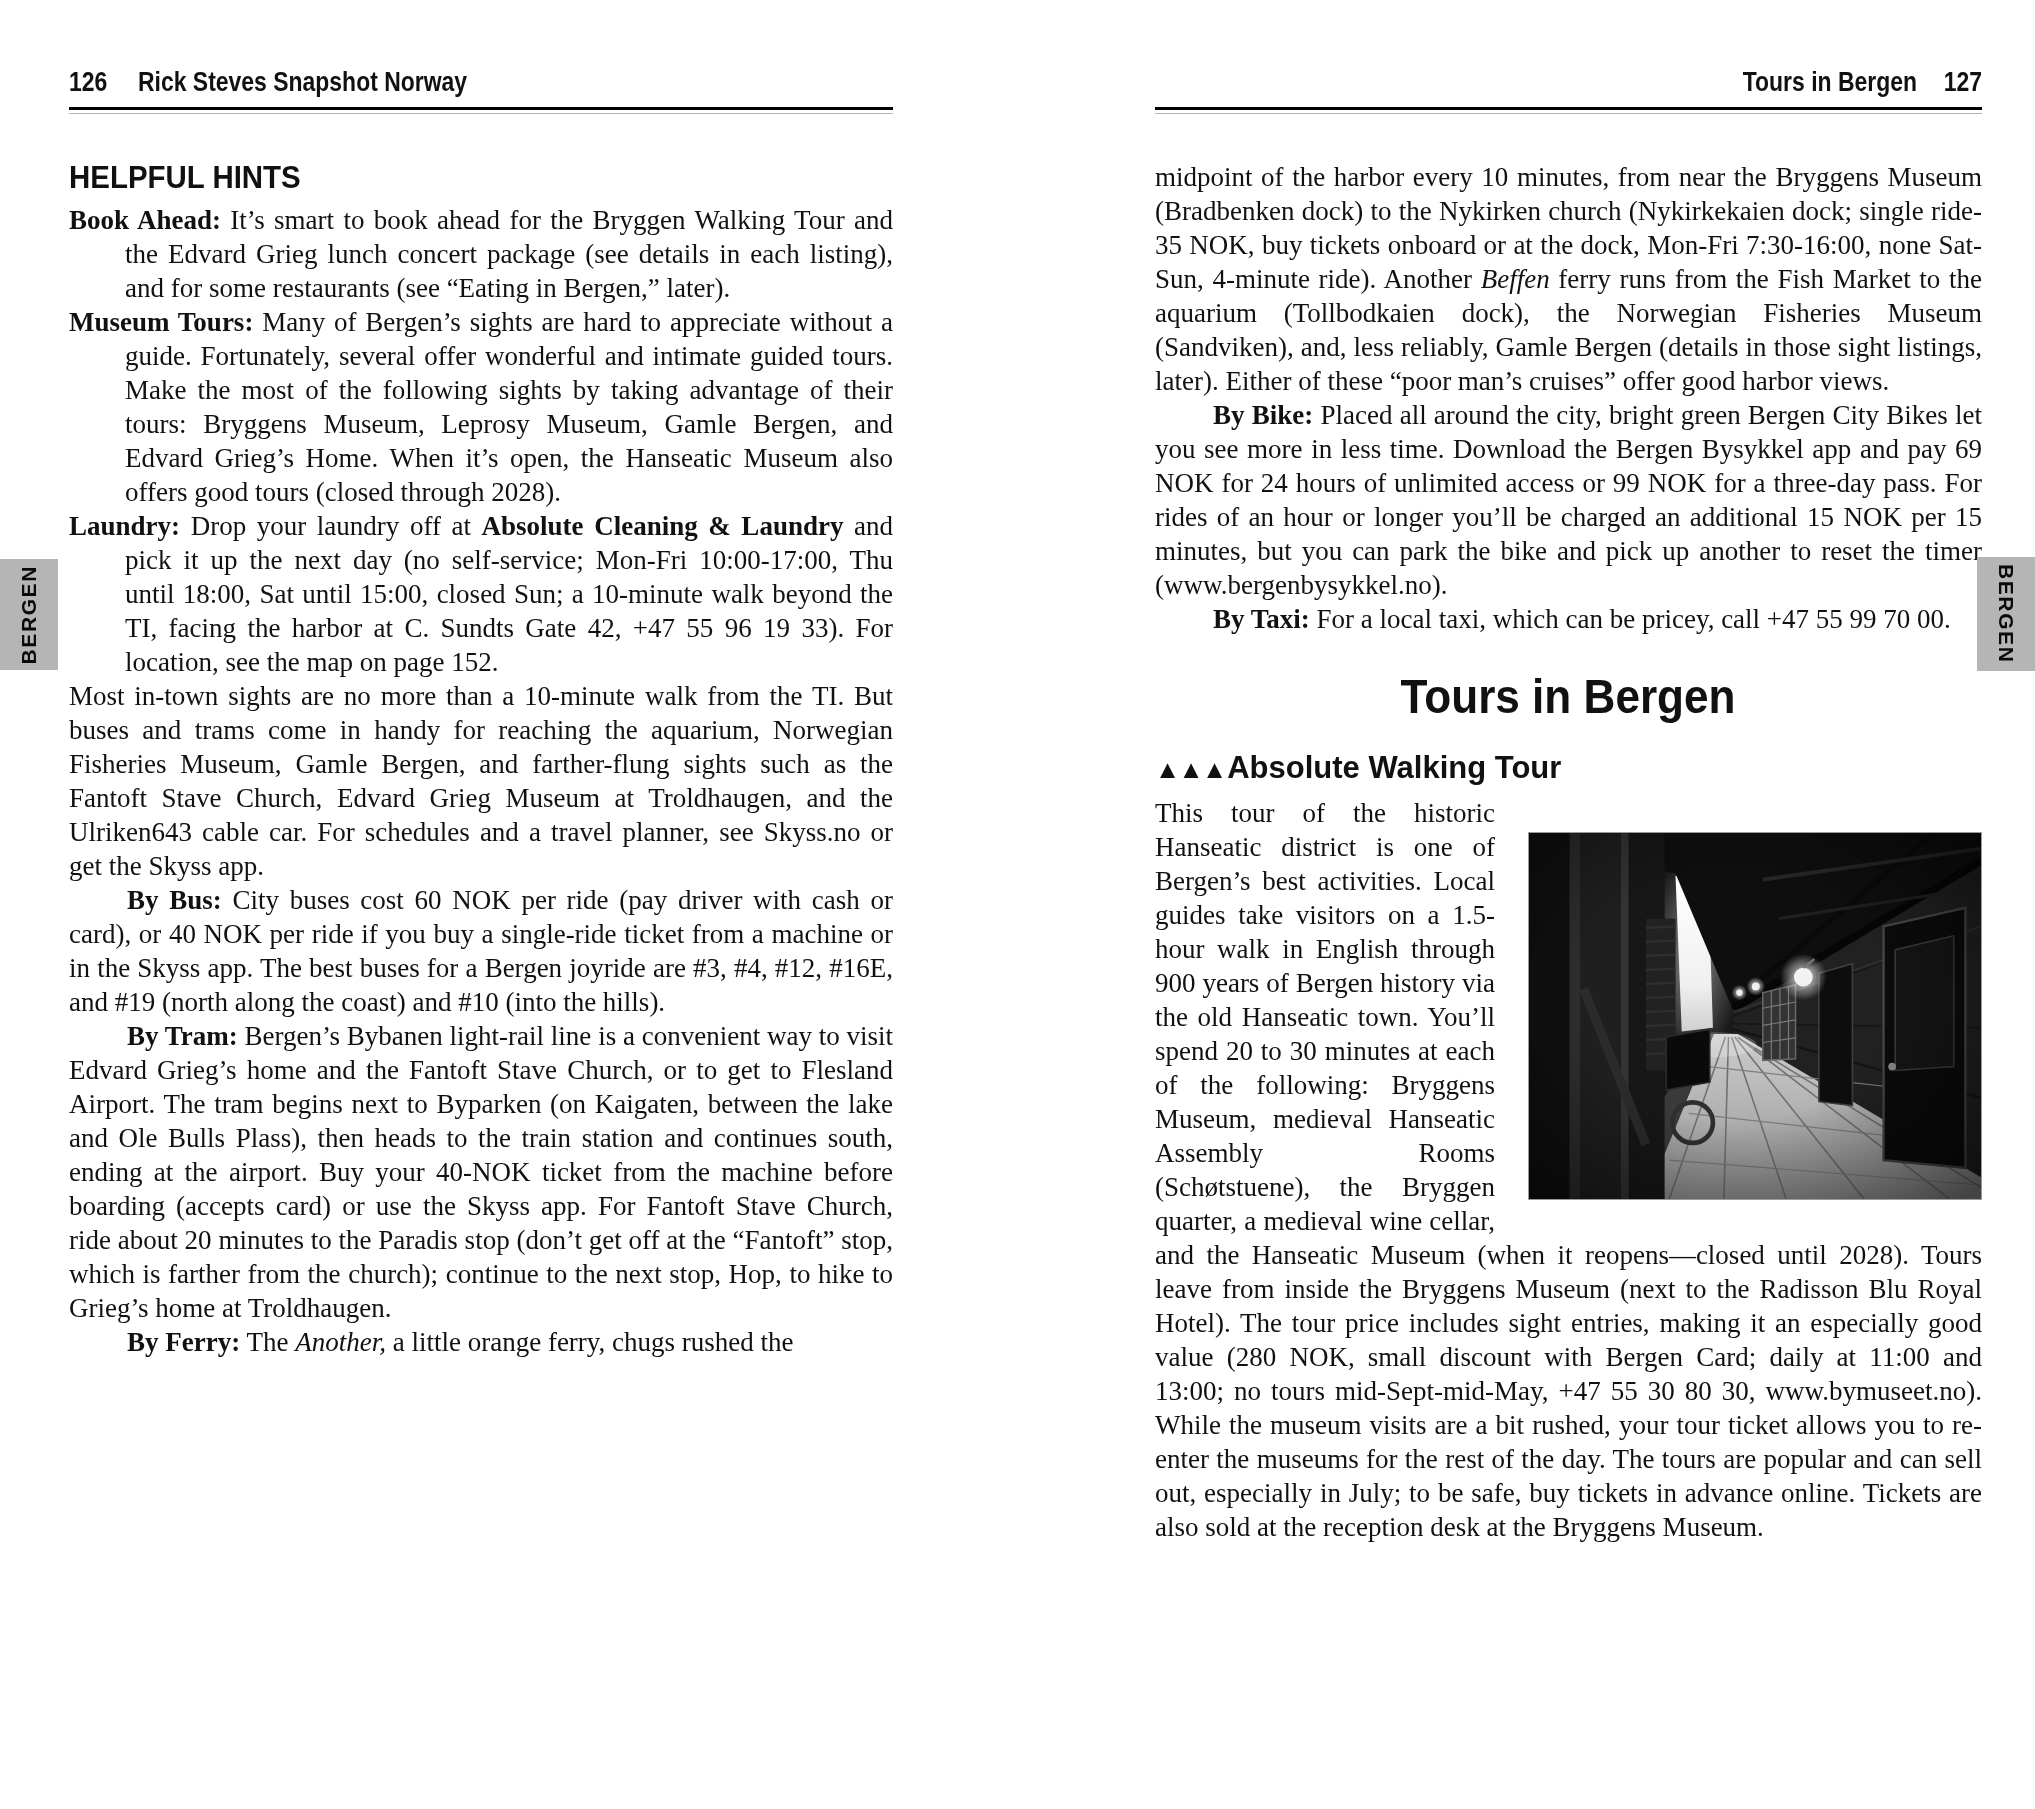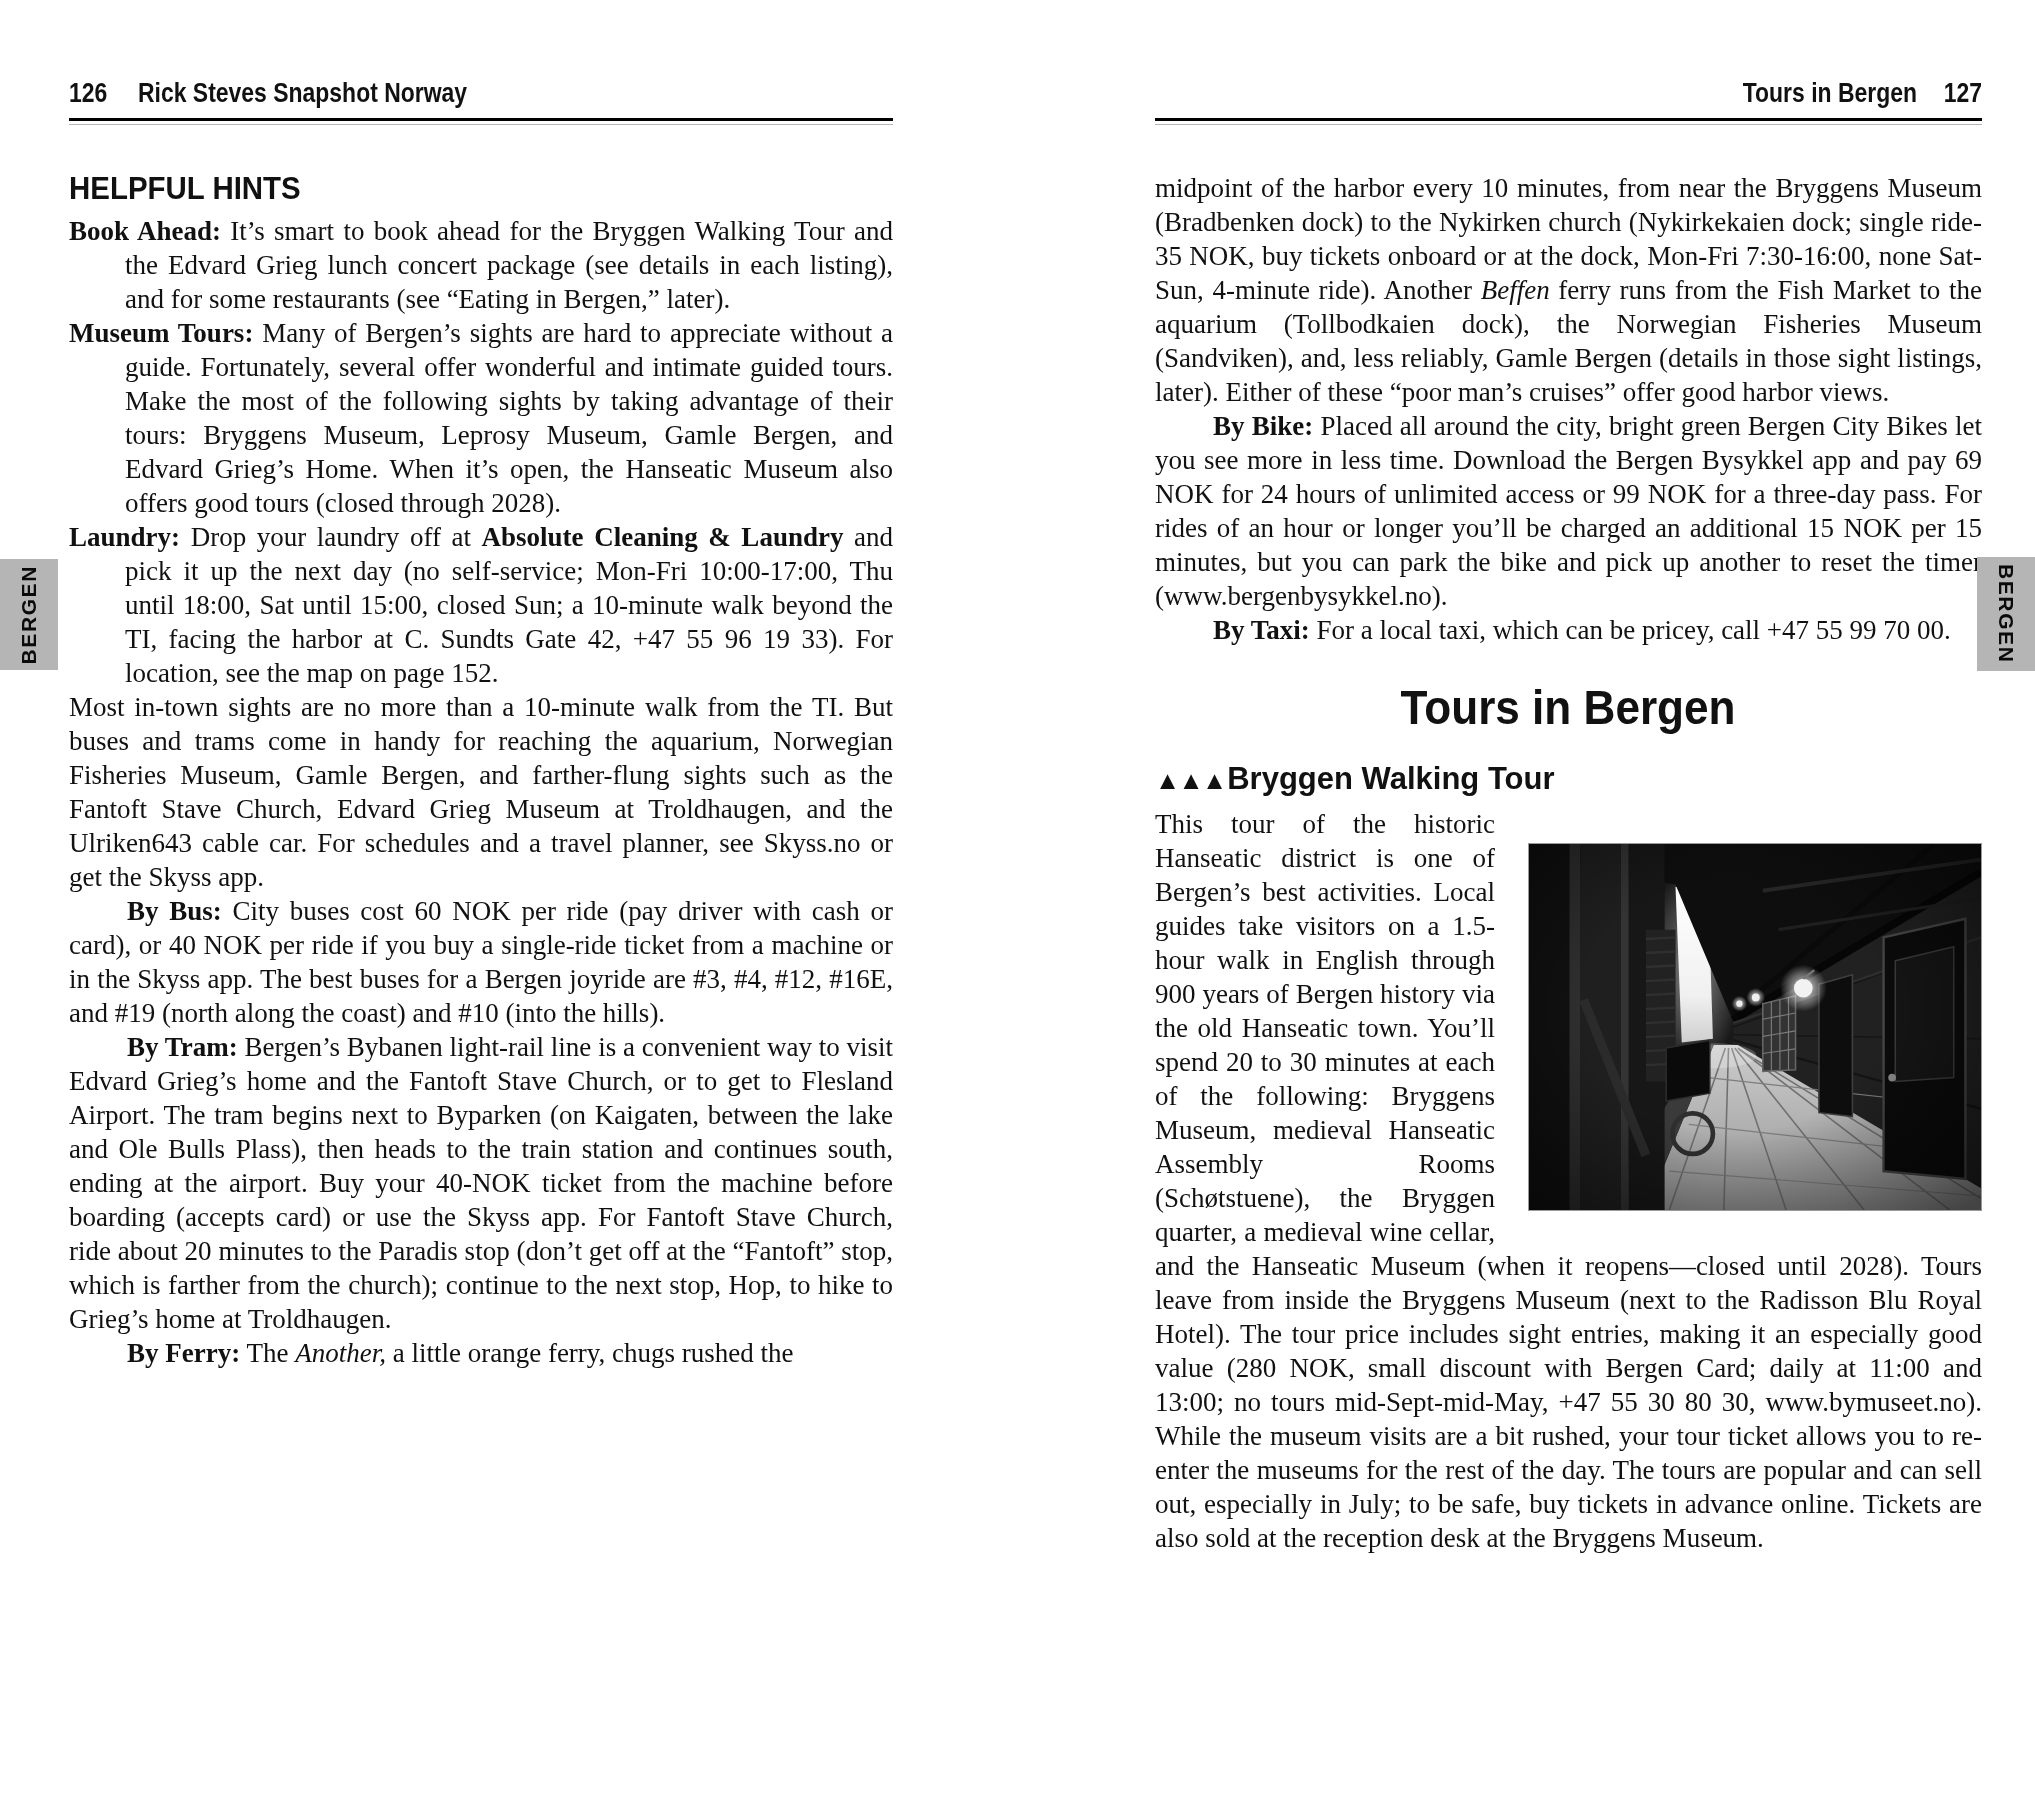--- a/index.html
+++ b/index.html
@@ -1,20 +1,20 @@
 <!DOCTYPE html>
 <html style="font-size:12.5px"><head>
 <meta charset="utf-8">
 <style>
   html,body{margin:0;padding:0;background:#ffffff;}
   body{width:2035px;height:1809px;position:relative;overflow:hidden;
        font-family:"Liberation Serif","DejaVu Serif",serif;color:#111;}
 
   
-  .col{position:absolute;top:78px;}
+  .col{position:absolute;top:67px;}
   .col-left{left:69px;width:824px;}
   .col-right{left:1155px;width:827px;}
 
   
   .page-header{font-family:"Liberation Sans","DejaVu Sans",sans-serif;
                font-size:27px;display:flex;align-items:baseline;}
   .page-header .num{font-weight:600;}
   .page-header .ttl{font-weight:700;}
   .hdr-left{justify-content:flex-start;gap:23.5px;}
   .hdr-right{justify-content:flex-end;gap:20.4px;}
@@ -103,21 +103,21 @@
 
   <div class="content">
     <p><span>midpoint of the harbor every 10 minutes, from near the Bryggens Museum (Bradbenken dock) to the Nykirken church (Nykirkekaien dock; single ride-35 NOK, buy tickets onboard or at the dock, Mon-Fri 7:30-16:00, none Sat-Sun, 4-minute ride). Another </span><span class="it">Beffen</span><span> ferry runs from the Fish Market to the aquarium (Tollbodkaien dock), the Norwegian Fisheries Museum (Sandviken), and, less reliably, Gamle Bergen (details in those sight listings, later). Either of these “poor man’s cruises” offer good harbor views.</span></p>
 
     <p class="ind"><b>By Bike:</b><span> Placed all around the city, bright green Bergen City Bikes let you see more in less time. Download the Bergen Bysykkel app and pay 69 NOK for 24 hours of unlimited access or 99 NOK for a three-day pass. For rides of an hour or longer you’ll be charged an additional 15 NOK per 15 minutes, but you can park the bike and pick up another to reset the timer (www.bergenbysykkel.no).</span></p>
 
     <p class="ind"><b>By Taxi:</b><span> For a local taxi, which can be pricey, call +47 55 99 70 00.</span></p>
 
     <p class="bigtitle"><span>Tours in Bergen</span></p>
 
-    <p class="h3"><span class="tri">▲▲▲</span><span>Bryggen Walking Tour</span></p>
+    <p class="h3"><span class="tri">▲▲▲</span><span>Absolute Walking Tour</span></p>
 
     <p>
       <span class="photo">
         <svg viewBox="0 0 580 470" preserveAspectRatio="none">
           <defs>
             <linearGradient id="gapGrad" x1="0" y1="0" x2="0" y2="1">
               <stop offset="0" stop-color="#ffffff"></stop>
                 <stop offset="0.7" stop-color="#f0f0f0"></stop>
                 <stop offset="1" stop-color="#cfcfcf"></stop>
             </linearGradient>

